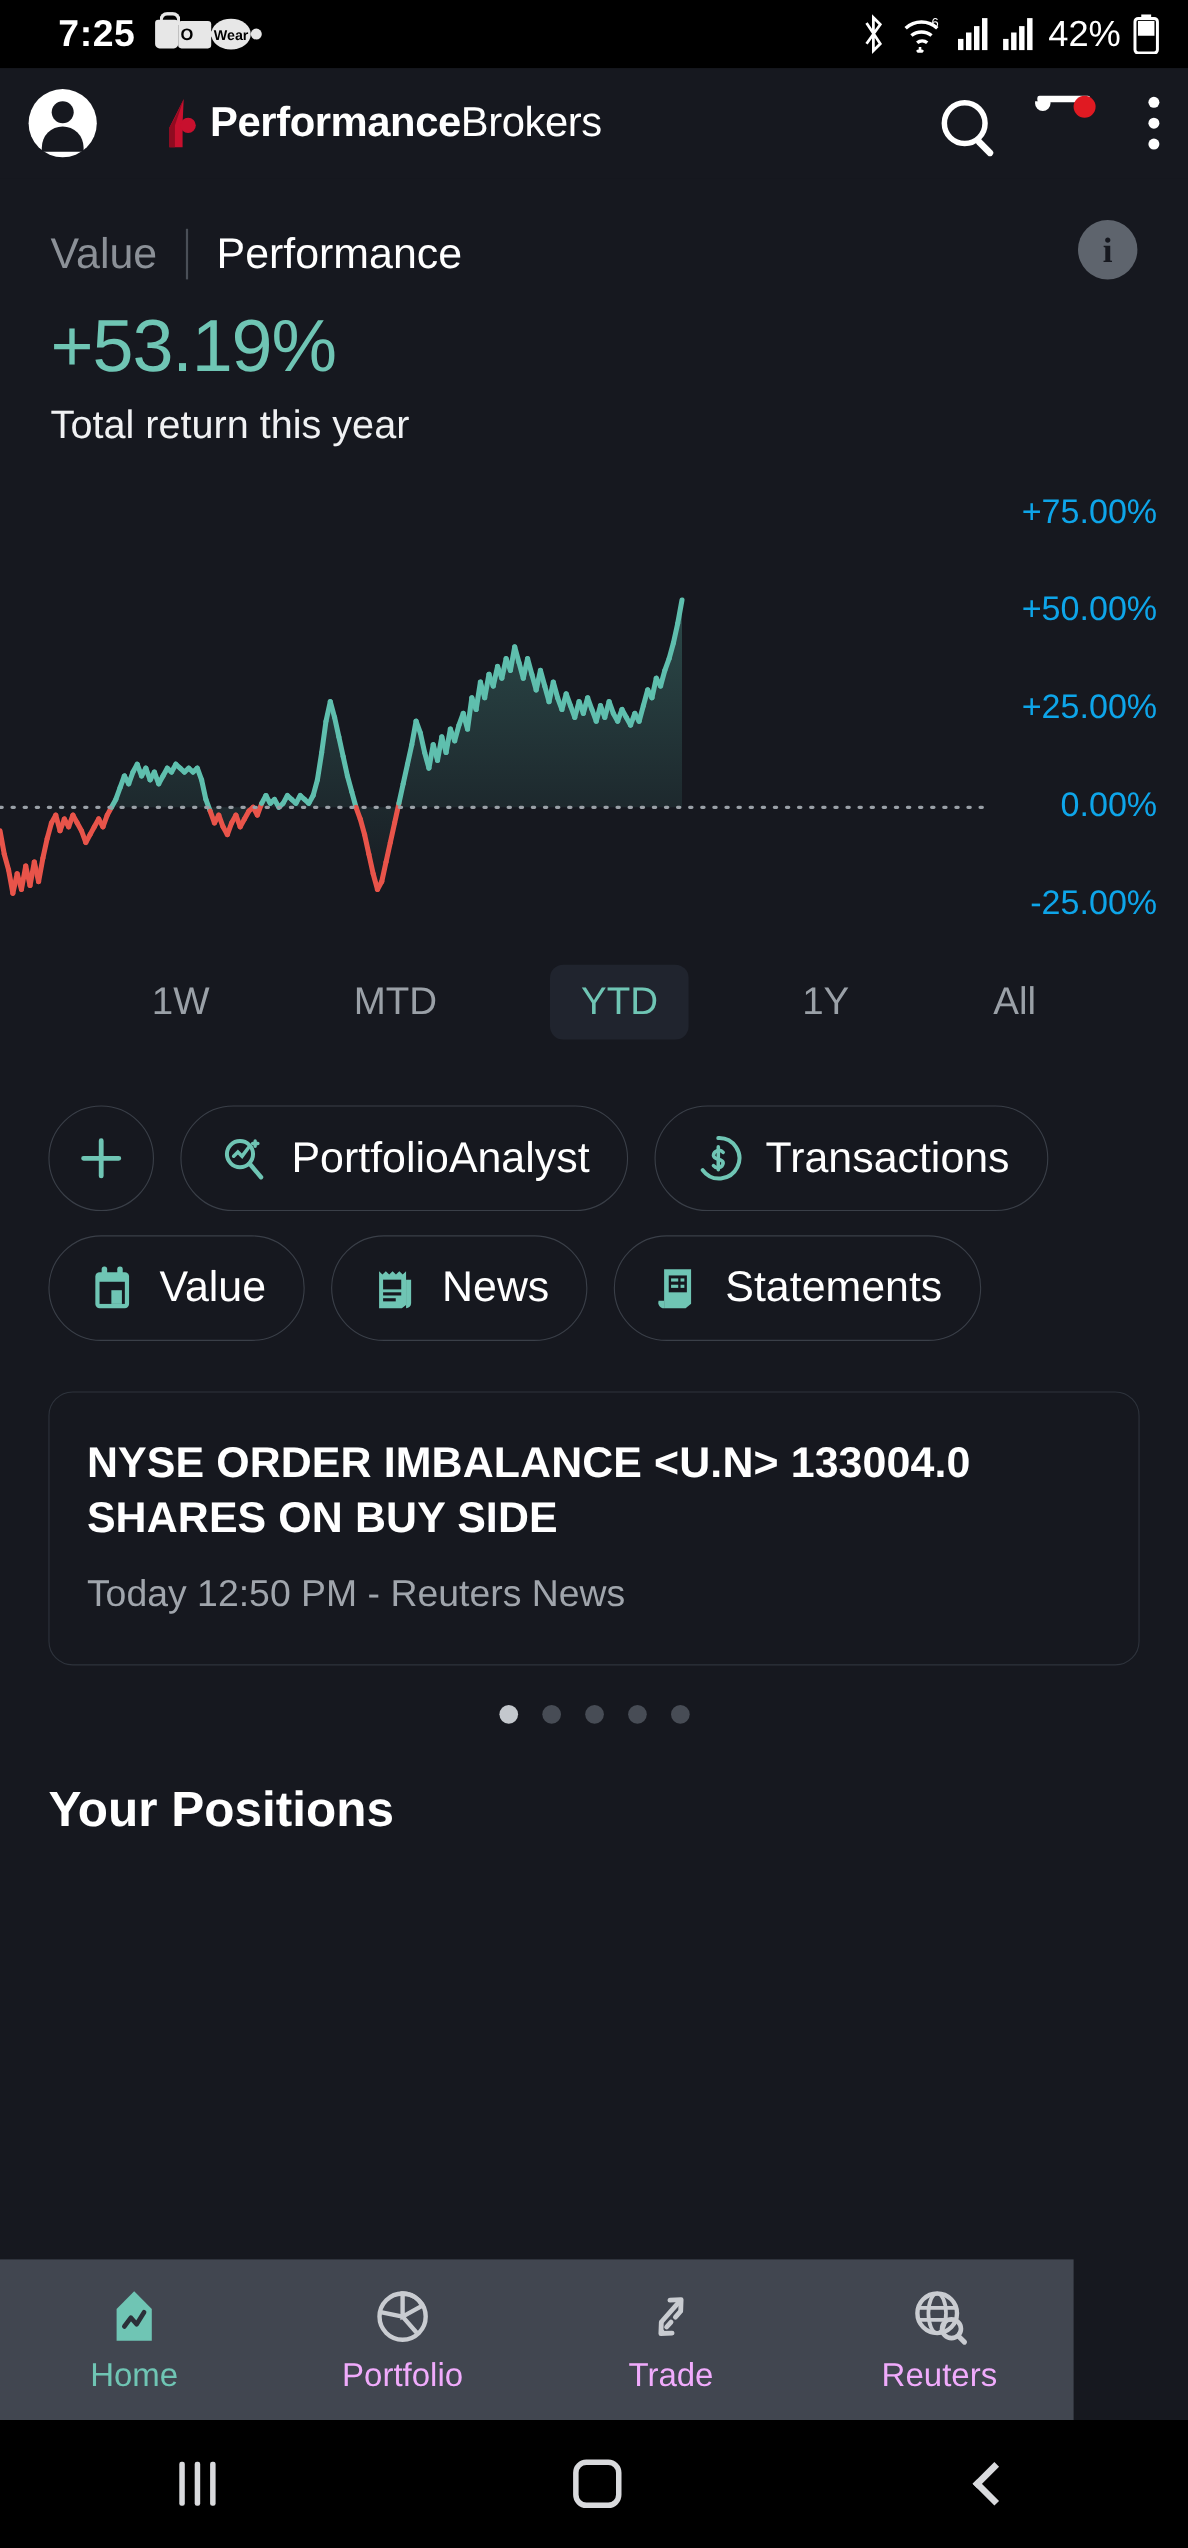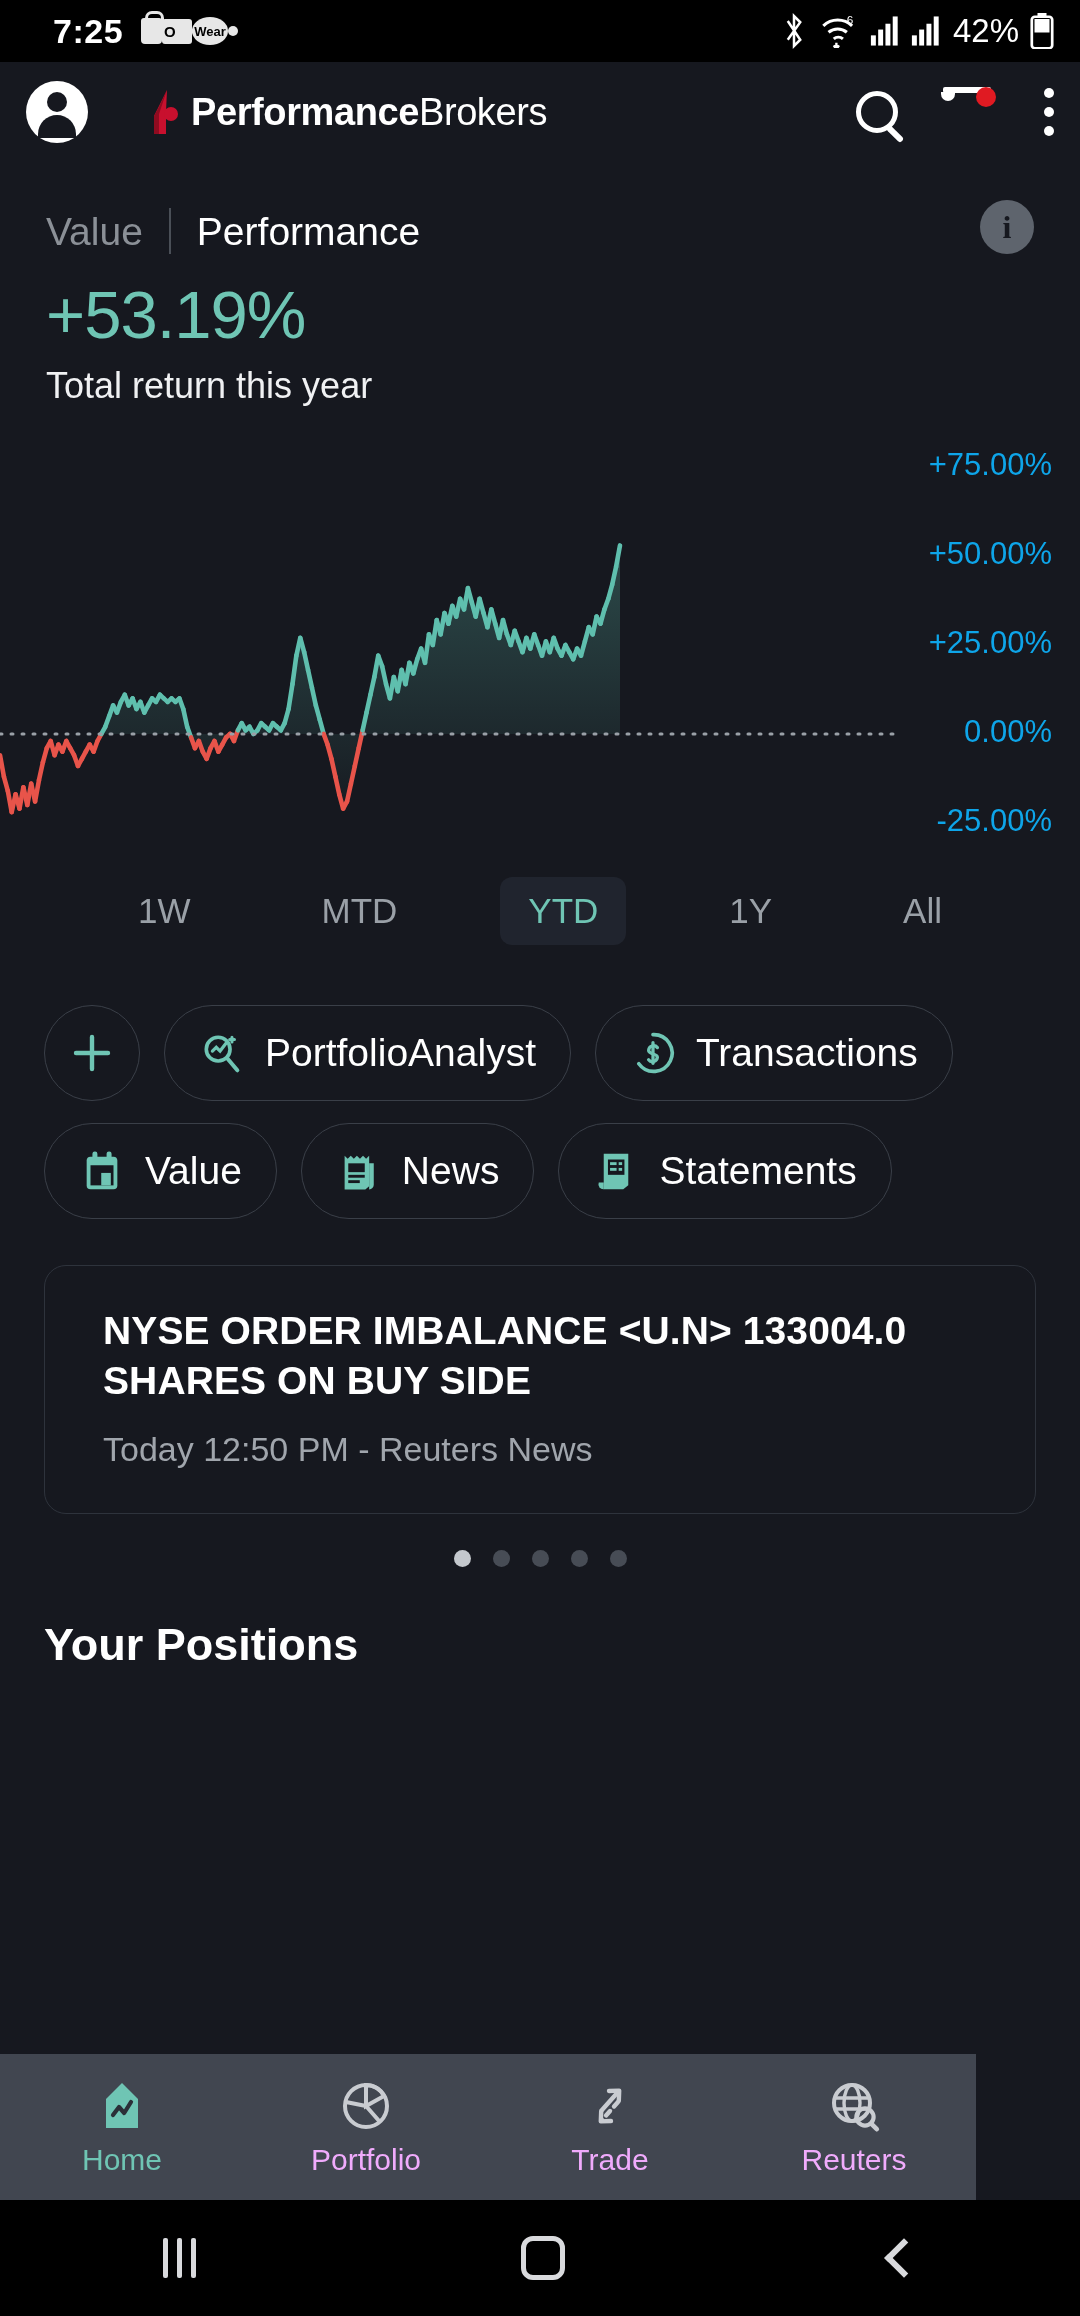--- a/index.html
+++ b/index.html
@@ -89,21 +89,21 @@
   
   .chips{ padding:0 44px; margin-top:60px; }
   .chiprow{ display:flex; gap:24px; margin-bottom:22px;}
   .chip{ border:1.5px solid #3a3f48; border-radius:60px; height:96px; display:flex;
      align-items:center; gap:20px; padding:0 34px; color:#fff; font-size:39px; white-space:nowrap;}
   .chip.round{ width:96px; padding:0; justify-content:center; }
   .chip svg{ flex:none; }
 
   
   .newscard{ margin:46px 44px 0; border:1.5px solid #2e333c; border-radius:22px;
-     padding:40px 58px 44px; }
+     padding:40px 34px 44px; }
   .news-head{ font-size:39px; font-weight:700; line-height:1.28; letter-spacing:.1px;}
   .news-meta{ font-size:34px; color:#a0a5ac; margin-top:24px; }
   .dots{ display:flex; justify-content:center; gap:22px; margin-top:36px;}
   .dot{ width:17px; height:17px; border-radius:50%; background:#474c55;}
   .dot.on{ background:#c4c8cd; }
 
   
   .positions-title{ font-size:45px; font-weight:700; padding:52px 44px 0; }
 
   

